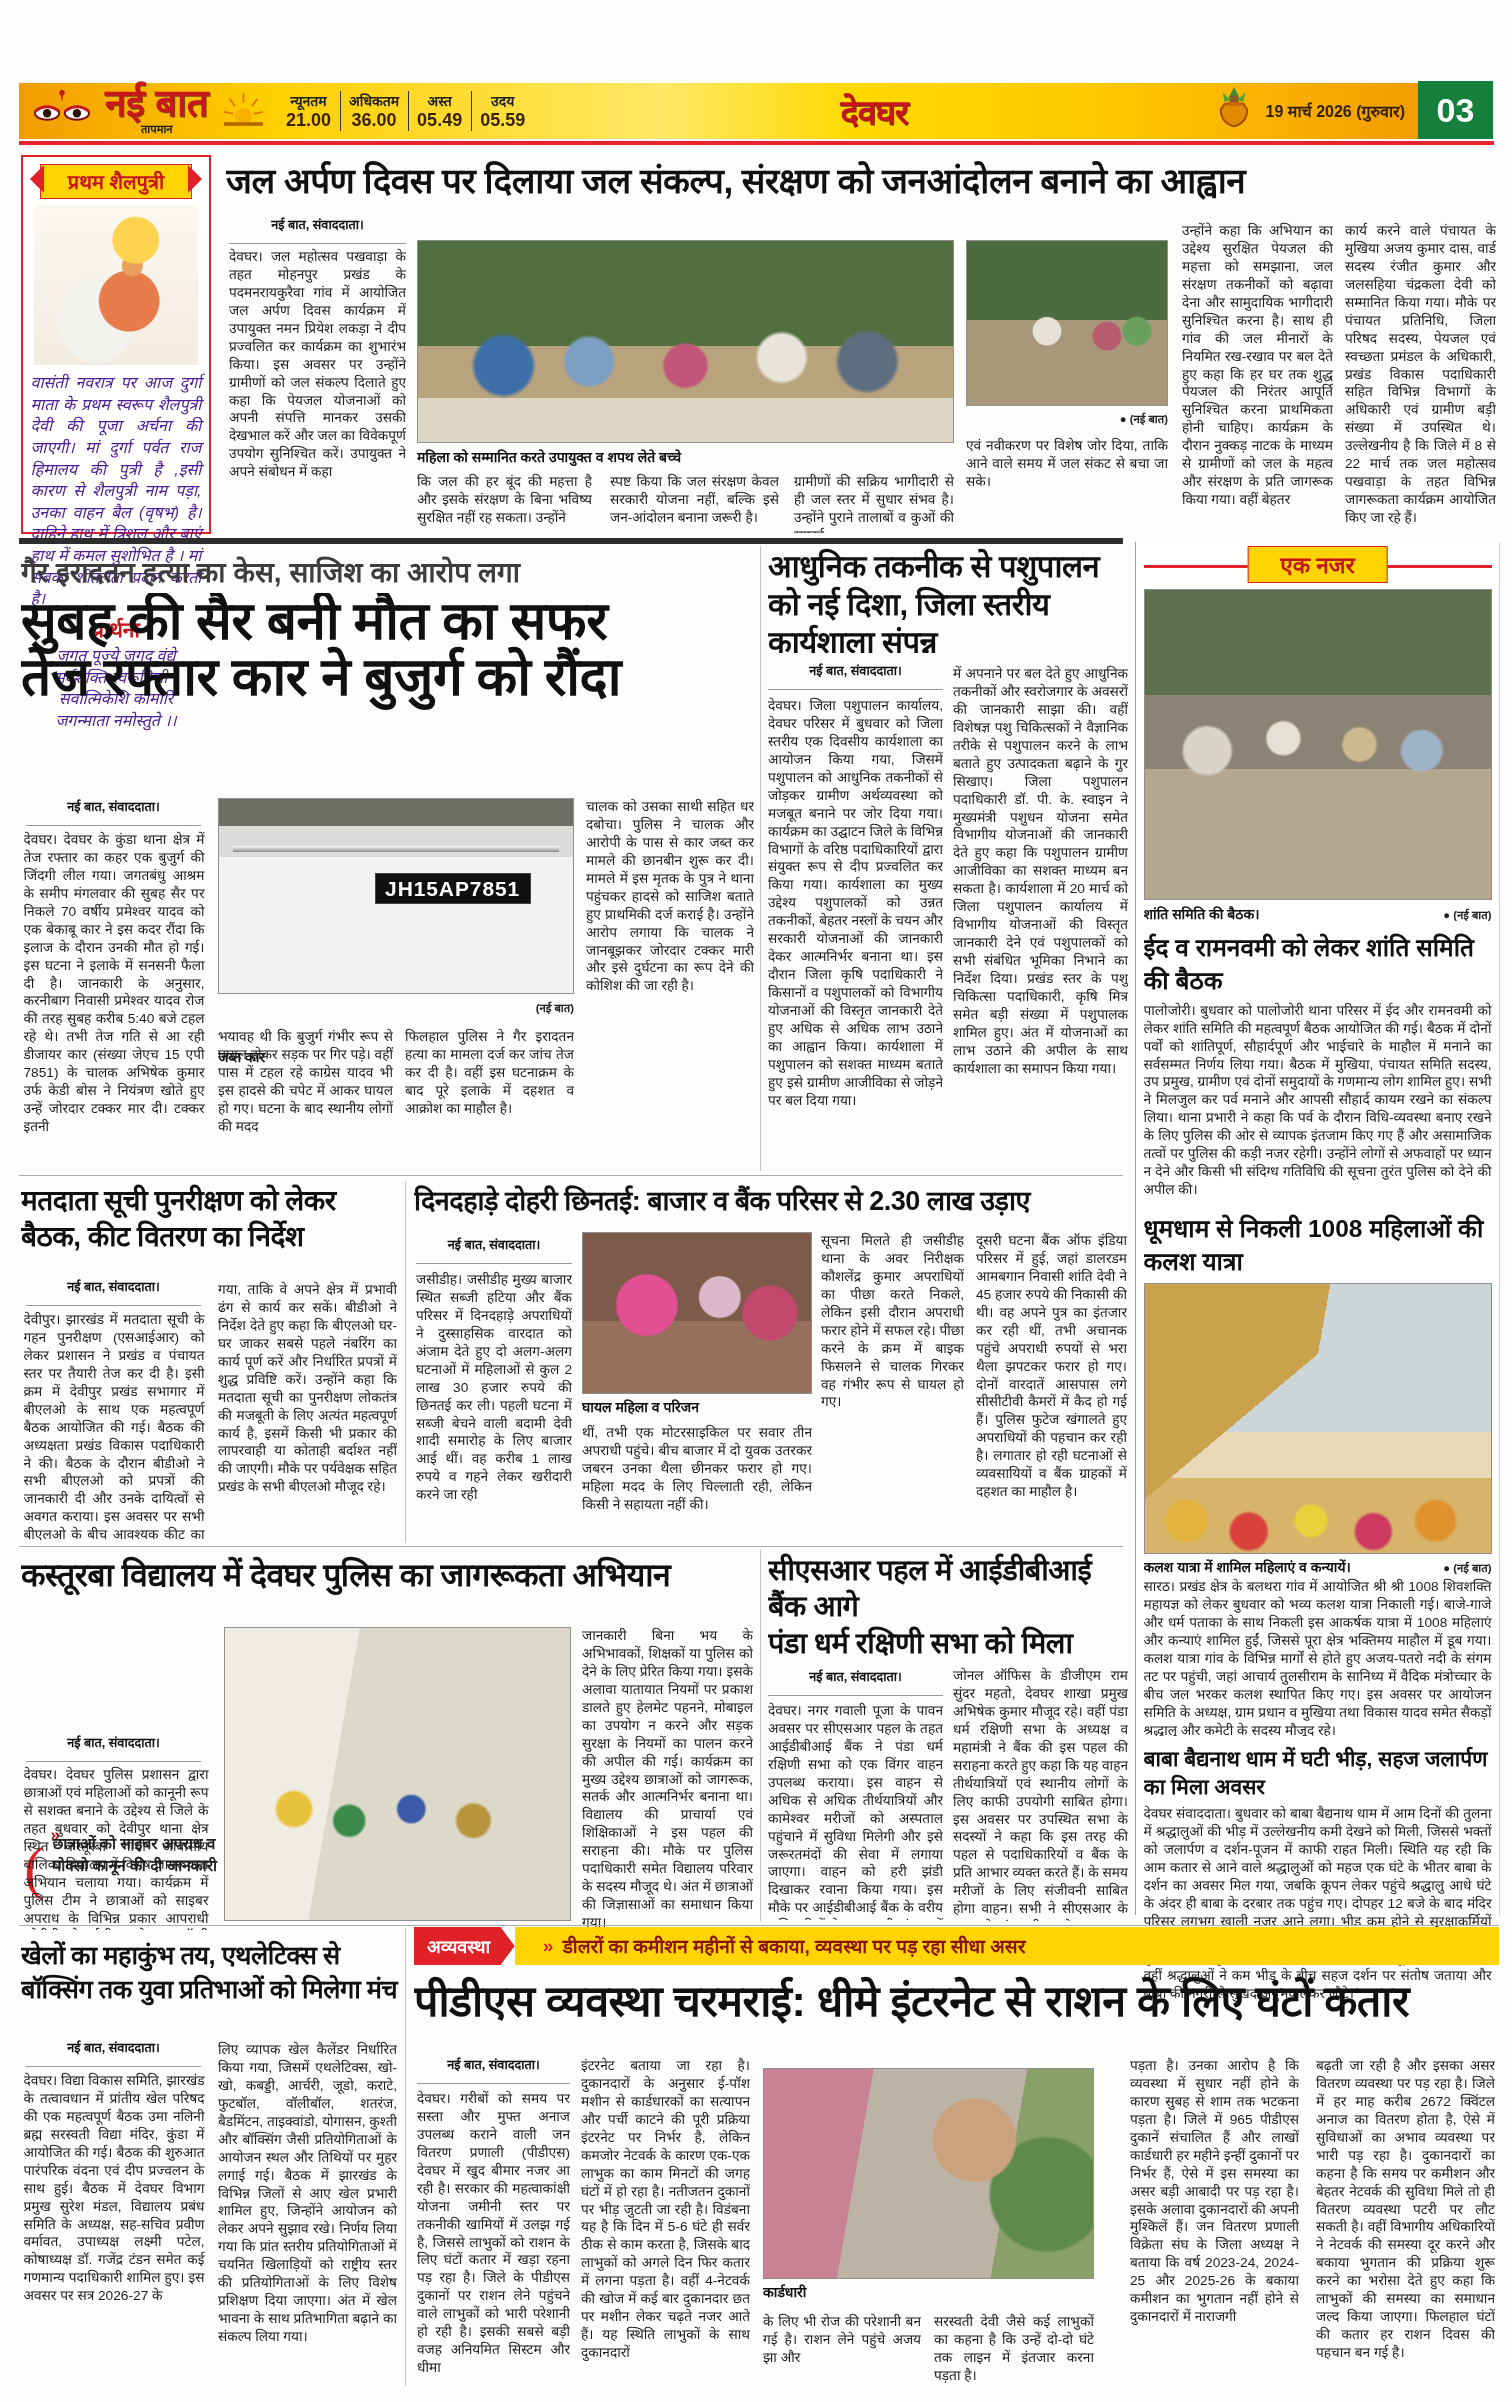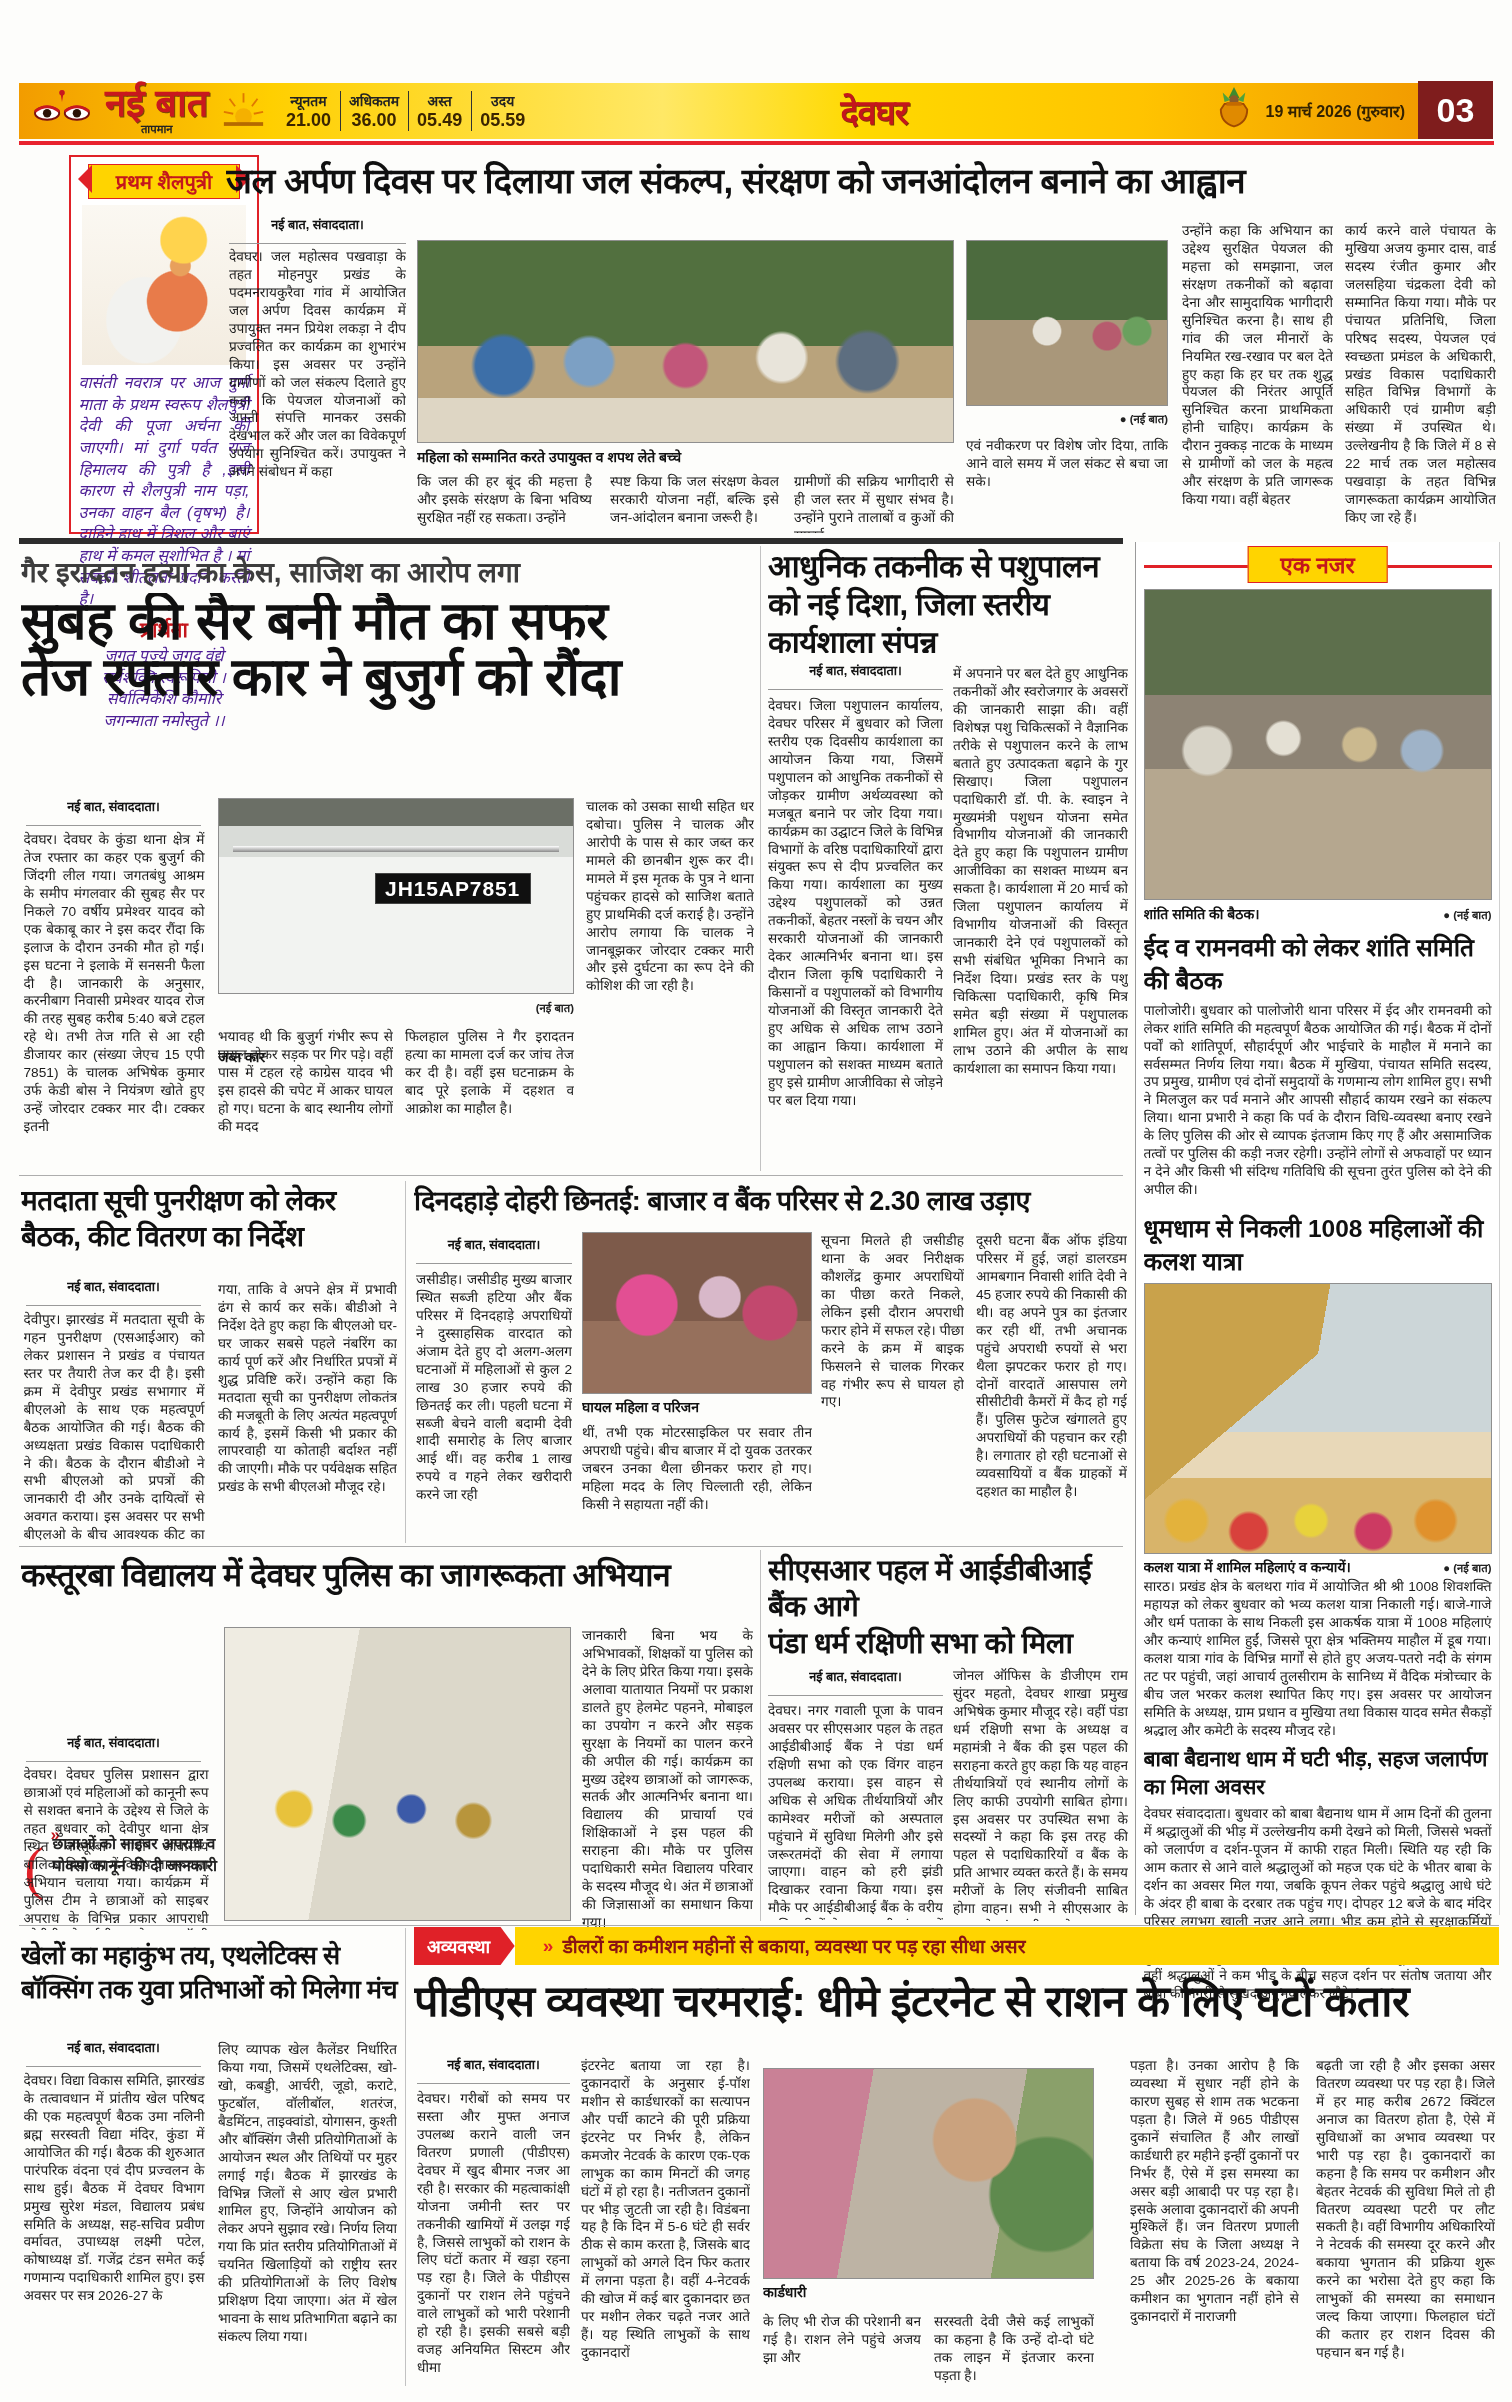--- a/index.html
+++ b/index.html
@@ -23,25 +23,25 @@
         display:flex;align-items:center;gap:13px;padding:0 13px;box-sizing:border-box;}
   .paper-name{color:#c8181e;font-size:38px;font-weight:bold;line-height:.9;text-shadow:0.9px 0.9px 0 #7a4a00;}
   .temp-label{font-size:11.3px;font-weight:bold;color:#222;text-align:center;}
   .wx{display:flex;align-items:center;gap:0;}
   .wx .cell{text-align:center;padding:0 8.5px;border-left:0.9px solid #333;}
   .wx .cell:first-child{border-left:none;}
   .wx .lab{font-size:14px;font-weight:bold;color:#222;}
   .wx .val{font-size:18px;font-weight:bold;color:#3a2400;}
   .edition{color:#c4161c;font-size:34px;font-weight:bold;letter-spacing:-0.9px;text-shadow:0.9px 0.9px 0 #803a00;}
   .mast-date{font-size:16px;font-weight:bold;color:#332200;}
-  .pagenum{background:#7f1d1d;color:#fff;font-size:34px;font-weight:bold;
+  .pagenum{background:#15803d;color:#fff;font-size:34px;font-weight:bold;
            display:flex;align-items:center;justify-content:center;}
 
   
-  .shail{border:2.8px solid #e02128;background:#fff;box-sizing:border-box;padding:5.6px 7.5px;margin-left:48px;}
+  .shail{border:2.8px solid #e02128;background:#fff;box-sizing:border-box;padding:5.6px 7.5px;}
   .shail-title{background:#ffd400;border:0.9px solid #e02128;color:#c4161c;font-size:20px;font-weight:bold;
                text-align:center;padding:2.8px 0;margin:1.9px 9.4px 5.6px 9.4px;position:relative;}
   .shail-img{height:160px;margin:1.9px 3.8px 7.5px 3.8px;
      background:
        radial-gradient(circle at 62% 22%,#ffd34d 0 14%,rgba(255,211,77,0) 15%),
        radial-gradient(circle at 60% 38%,#e8a05c 0 7%,rgba(0,0,0,0) 8%),
        radial-gradient(ellipse at 58% 60%,#e87b4a 0 22%,rgba(0,0,0,0) 23%),
        radial-gradient(ellipse at 38% 72%,#f2f2ef 0 26%,rgba(0,0,0,0) 27%),
        linear-gradient(#fbf8f2,#f3ece0);}
   .shail-body{font-size:16px;line-height:1.35;color:#4c1d95;text-align:justify;font-style:italic;}

